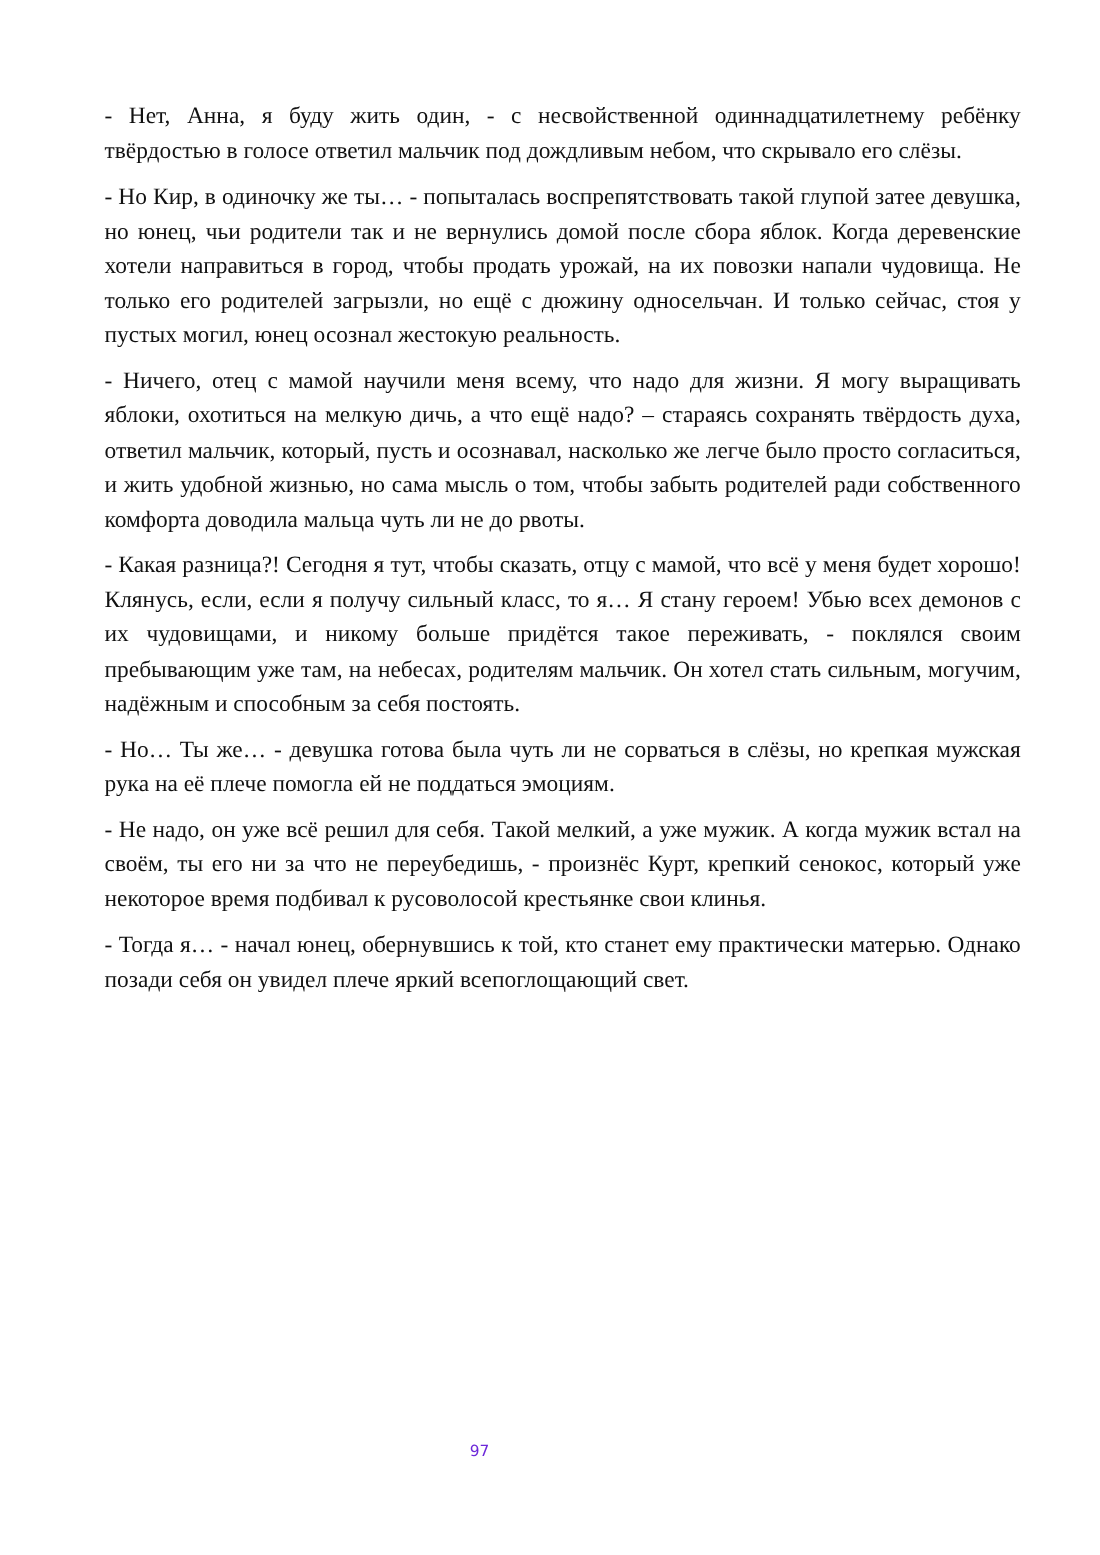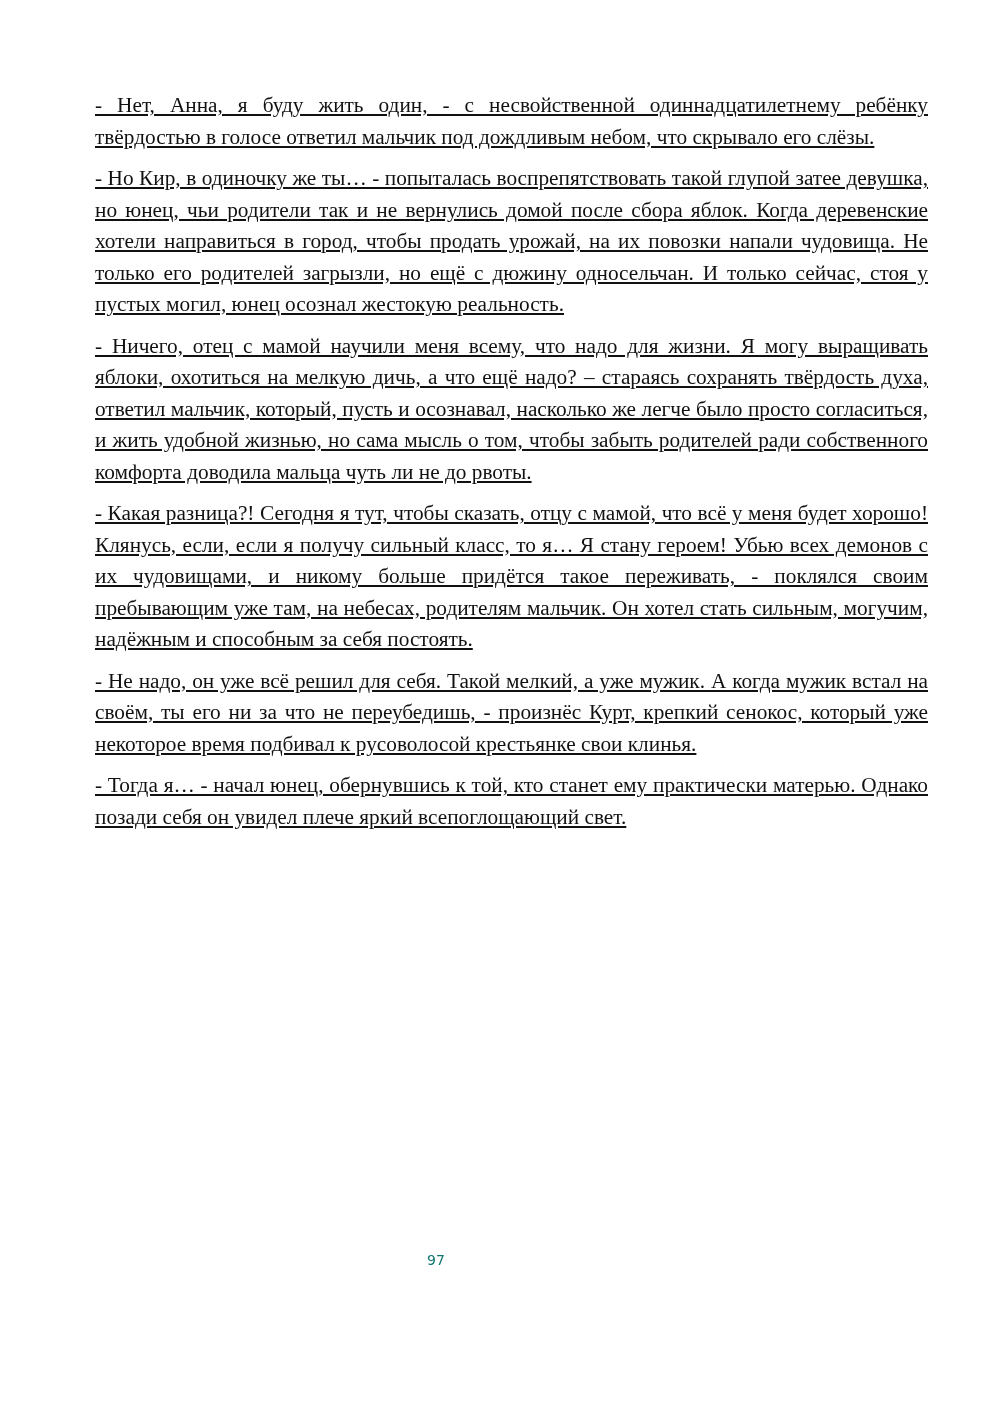--- a/index.html
+++ b/index.html
@@ -11,38 +11,38 @@
     width: 833px;
     font-family: "Liberation Serif", serif;
     font-size: 21.3px;
     line-height: 31.5px;
     color: #111111;
   }
   .para {
     margin: 0 0 10px 0;
     text-align: justify;
     text-justify: inter-word;
-    text-decoration: underline;
   }
   .page-number {
     position: absolute;
     left: 0;
     width: 872px;
-    top: 1252px;
+    top: 1312px;
     text-align: center;
     font-family: "DejaVu Sans", sans-serif;
     font-size: 14px;
-    color: #0f766e;
+    color: #6d28d9;
   }
 </style>
 </head>
 <body>
 
 <div class="page">
   <p class="para">- Нет, Анна, я буду жить один, - с несвойственной одиннадцатилетнему ребёнку твёрдостью в голосе ответил мальчик под дождливым небом, что скрывало его слёзы.</p>
   <p class="para">- Но Кир, в одиночку же ты… - попыталась воспрепятствовать такой глупой затее девушка, но юнец, чьи родители так и не вернулись домой после сбора яблок. Когда деревенские хотели направиться в город, чтобы продать урожай, на их повозки напали чудовища. Не только его родителей загрызли, но ещё с дюжину односельчан. И только сейчас, стоя у пустых могил, юнец осознал жестокую реальность.</p>
   <p class="para">- Ничего, отец с мамой научили меня всему, что надо для жизни. Я могу выращивать яблоки, охотиться на мелкую дичь, а что ещё надо? – стараясь сохранять твёрдость духа, ответил мальчик, который, пусть и осознавал, насколько же легче было просто согласиться, и жить удобной жизнью, но сама мысль о том, чтобы забыть родителей ради собственного комфорта доводила мальца чуть ли не до рвоты.</p>
   <p class="para">- Какая разница?! Сегодня я тут, чтобы сказать, отцу с мамой, что всё у меня будет хорошо! Клянусь, если, если я получу сильный класс, то я… Я стану героем! Убью всех демонов с их чудовищами, и никому больше придётся такое переживать, - поклялся своим пребывающим уже там, на небесах, родителям мальчик. Он хотел стать сильным, могучим, надёжным и способным за себя постоять.</p>
+  <p class="para">- Но… Ты же… - девушка готова была чуть ли не сорваться в слёзы, но крепкая мужская рука на её плече помогла ей не поддаться эмоциям.</p>
   <p class="para">- Не надо, он уже всё решил для себя. Такой мелкий, а уже мужик. А когда мужик встал на своём, ты его ни за что не переубедишь, - произнёс Курт, крепкий сенокос, который уже некоторое время подбивал к русоволосой крестьянке свои клинья.</p>
   <p class="para">- Тогда я… - начал юнец, обернувшись к той, кто станет ему практически матерью. Однако позади себя он увидел плече яркий всепоглощающий свет.</p>
 </div>
 
 <div class="page-number">97</div>
 
 </body></html>

